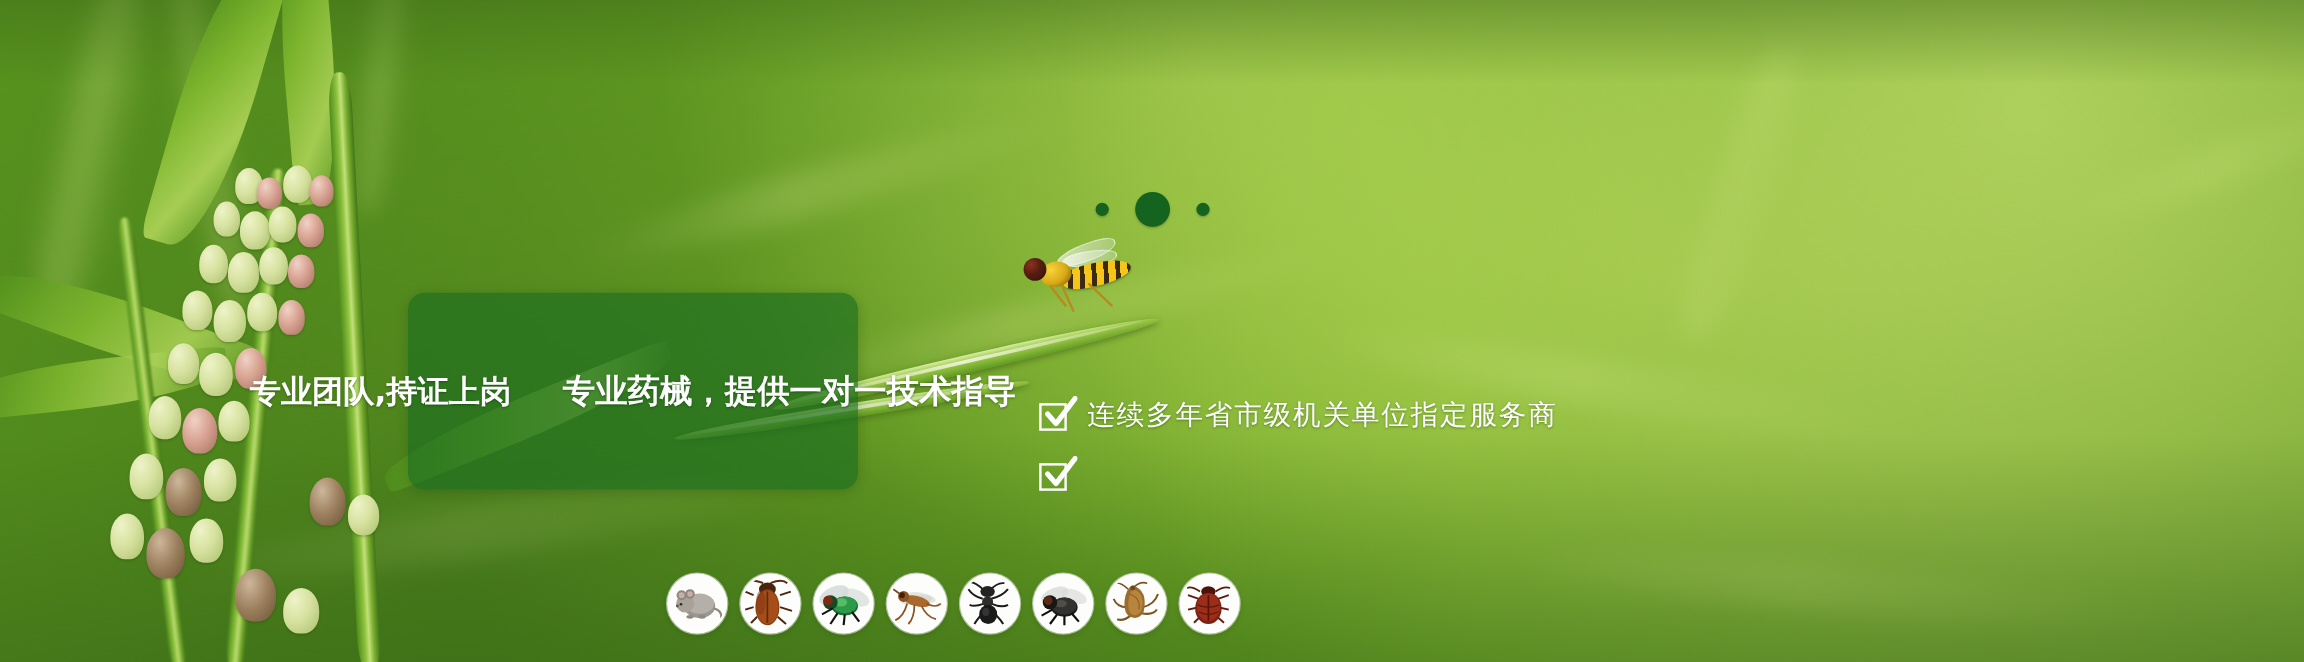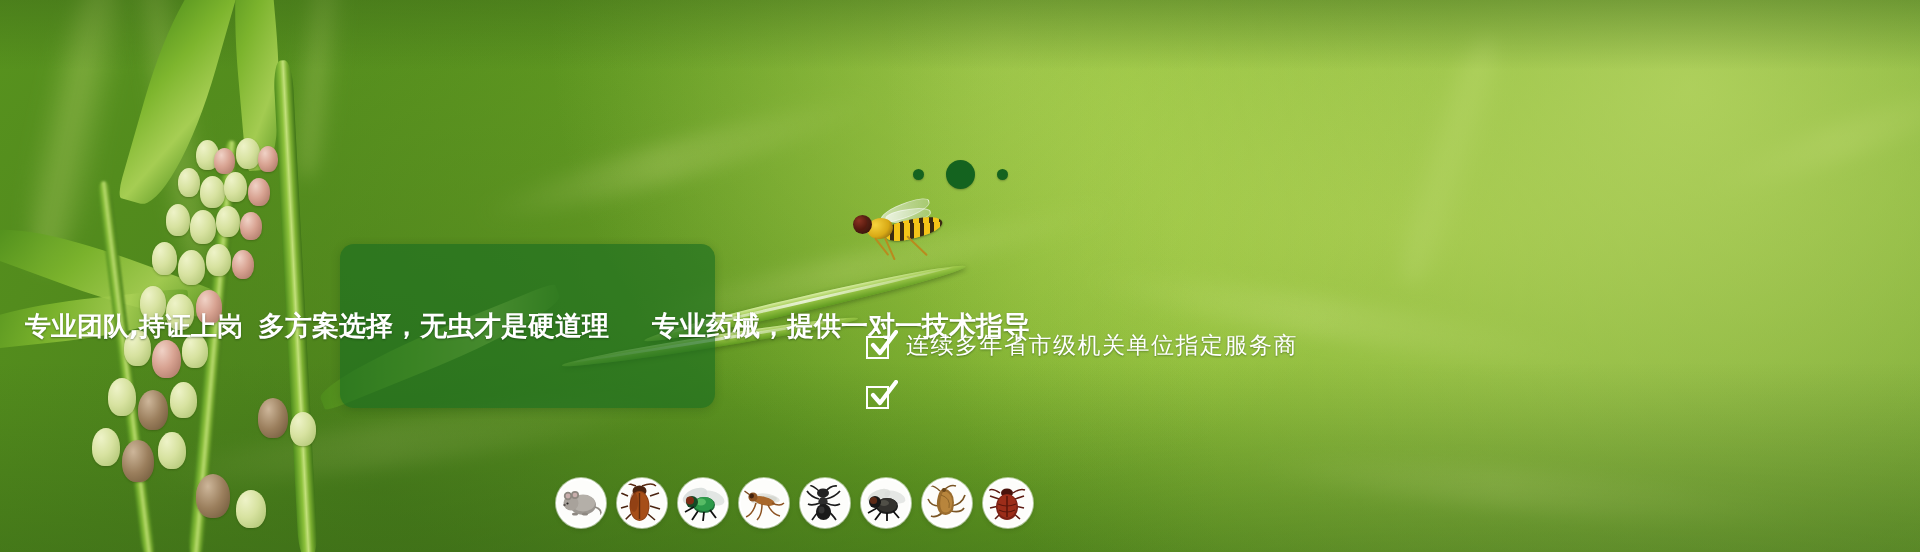--- a/index.html
+++ b/index.html
@@ -326,21 +326,20 @@
 
   <div class="dots">
     <span class="dot d1"></span>
     <span class="dot d2"></span>
     <span class="dot d3"></span>
   </div>
 
   <div class="panel"></div>
   <div class="panel-lines">
     <div class="panel-line l1">专业团队,持证上岗</div>
-    <div class="panel-line l2">多方案选择，无虫才是硬道理</div>
     <div class="panel-line l3">专业药械，提供一对一技术指导</div>
   </div>
 
   <div class="bullets">
     <div class="bullet">
       <span class="check-icon">
         <span class="box"></span>
         <svg width="30" height="30" viewBox="0 0 30 30" aria-hidden="true">
           <path d="M5 15 L12 23 L28 2" fill="none" stroke="#ffffff" stroke-width="4.2" stroke-linecap="round" stroke-linejoin="round"></path>
         </svg>

